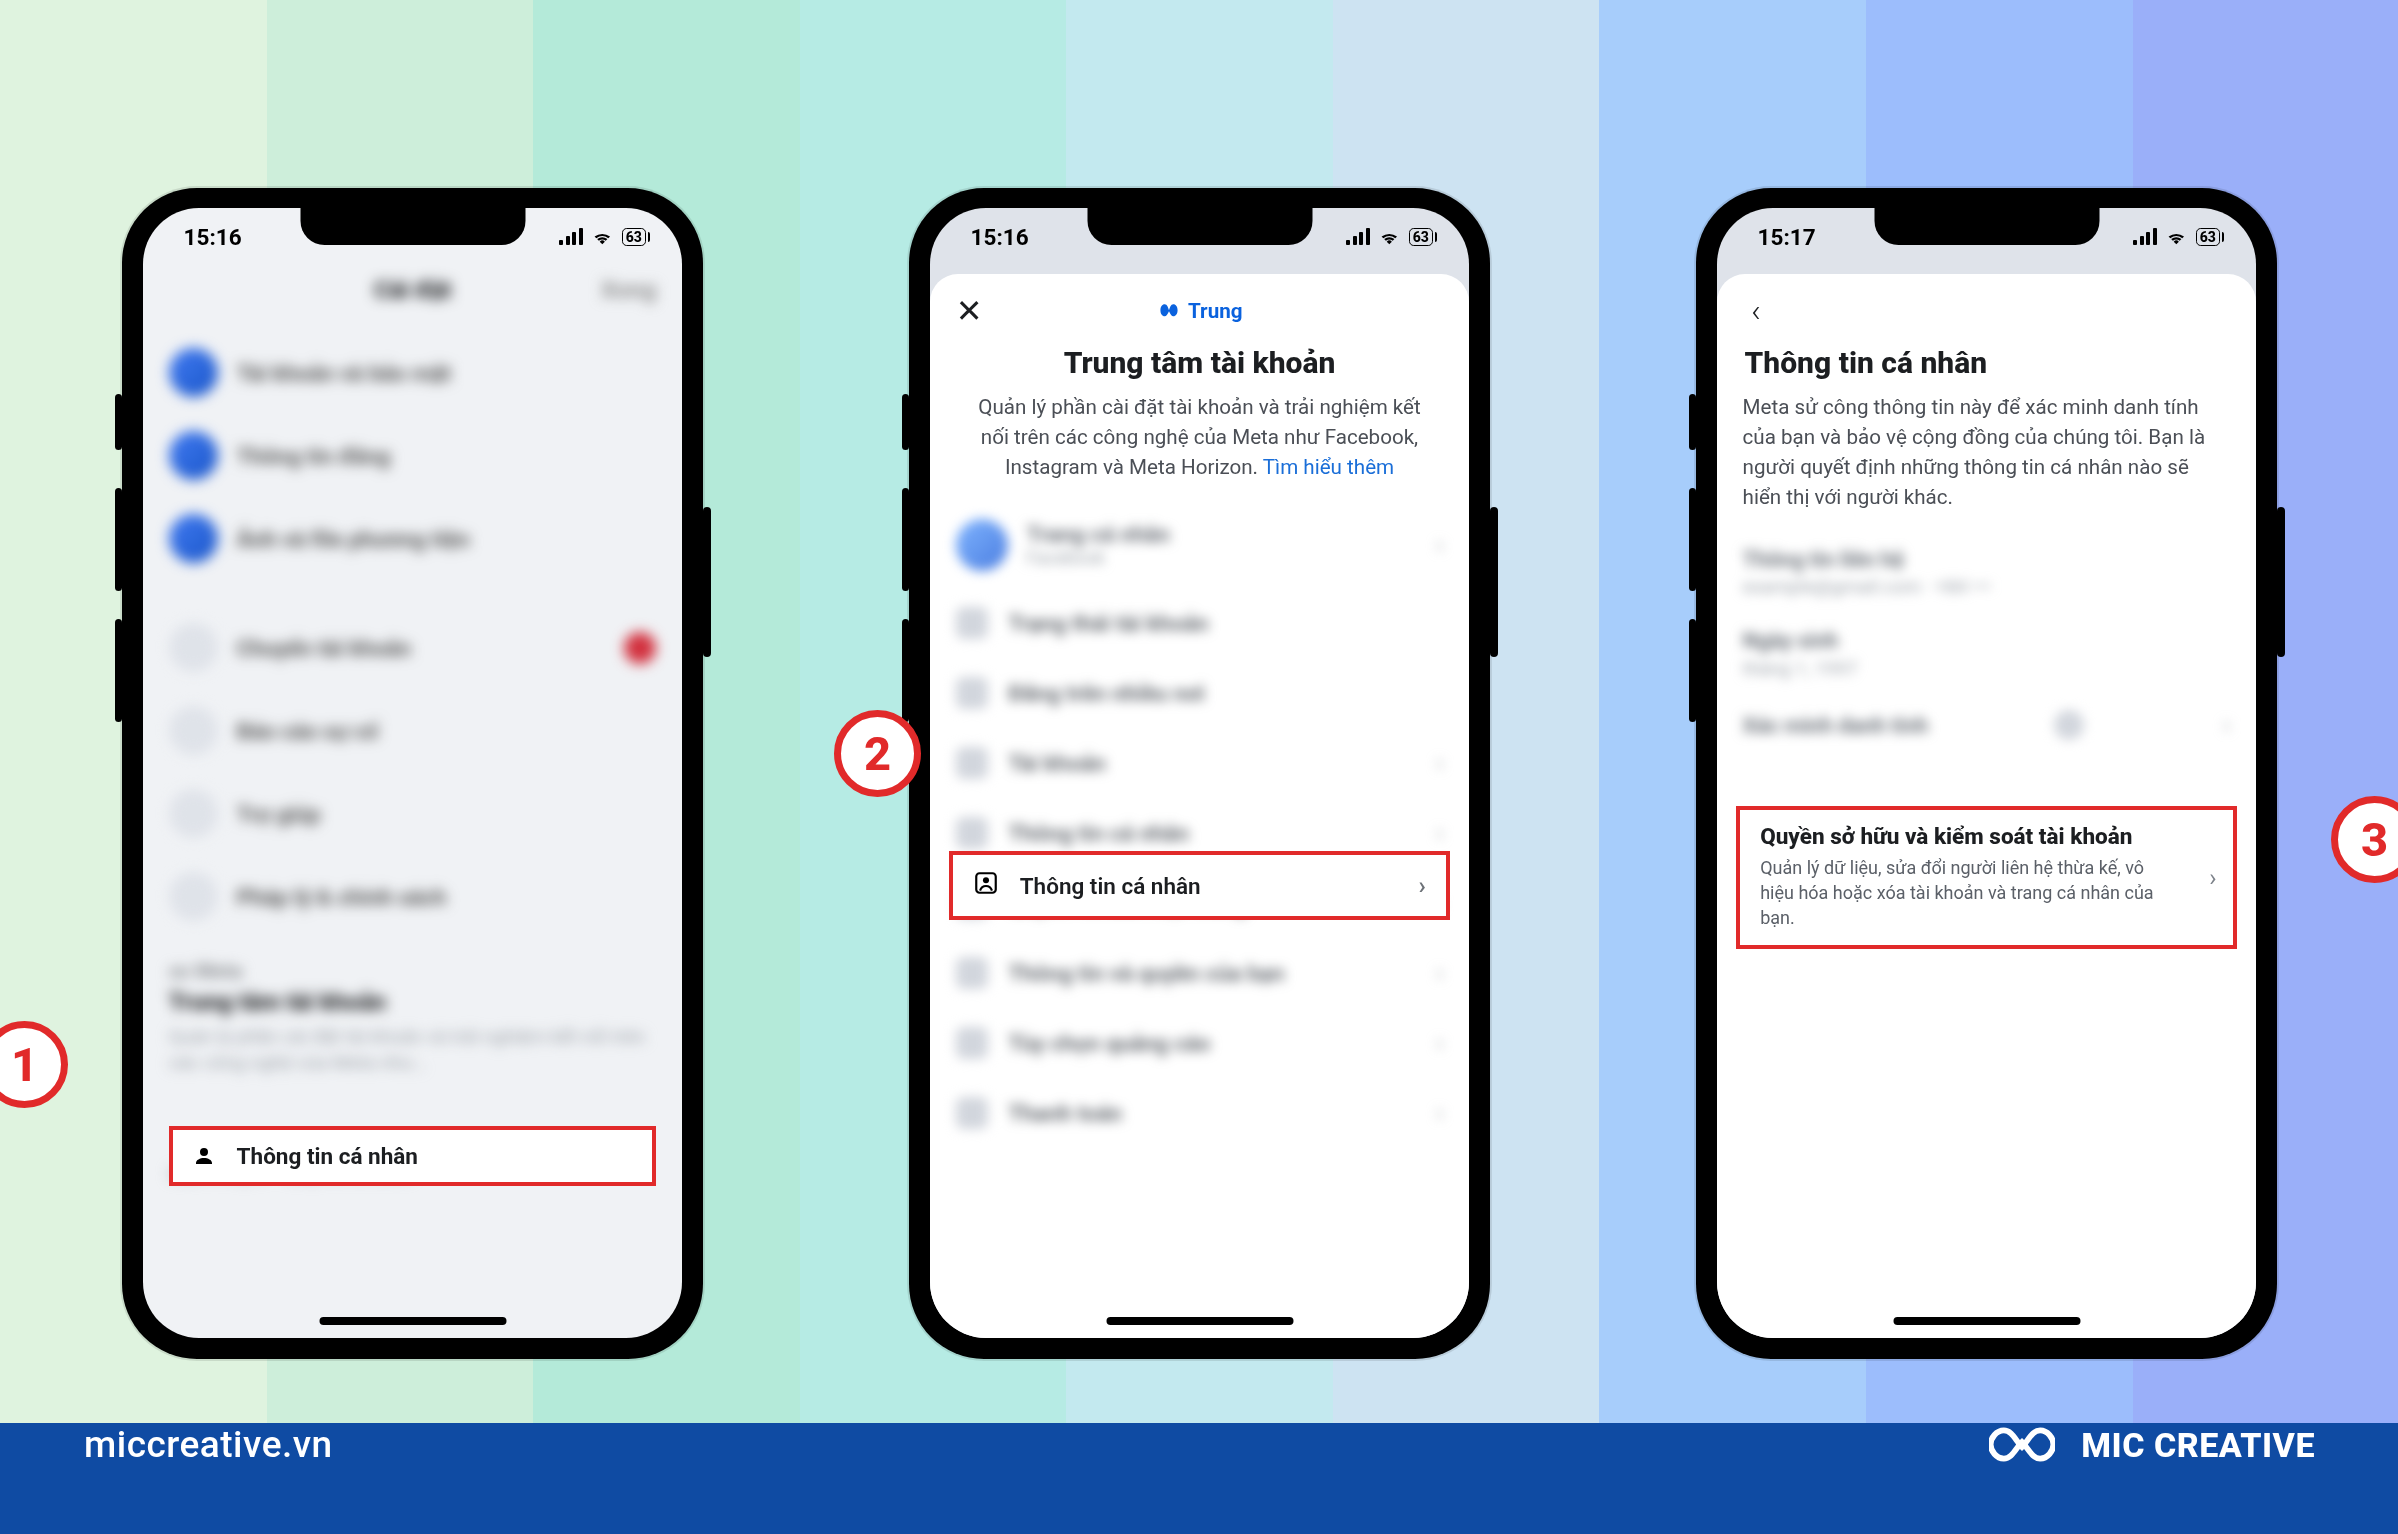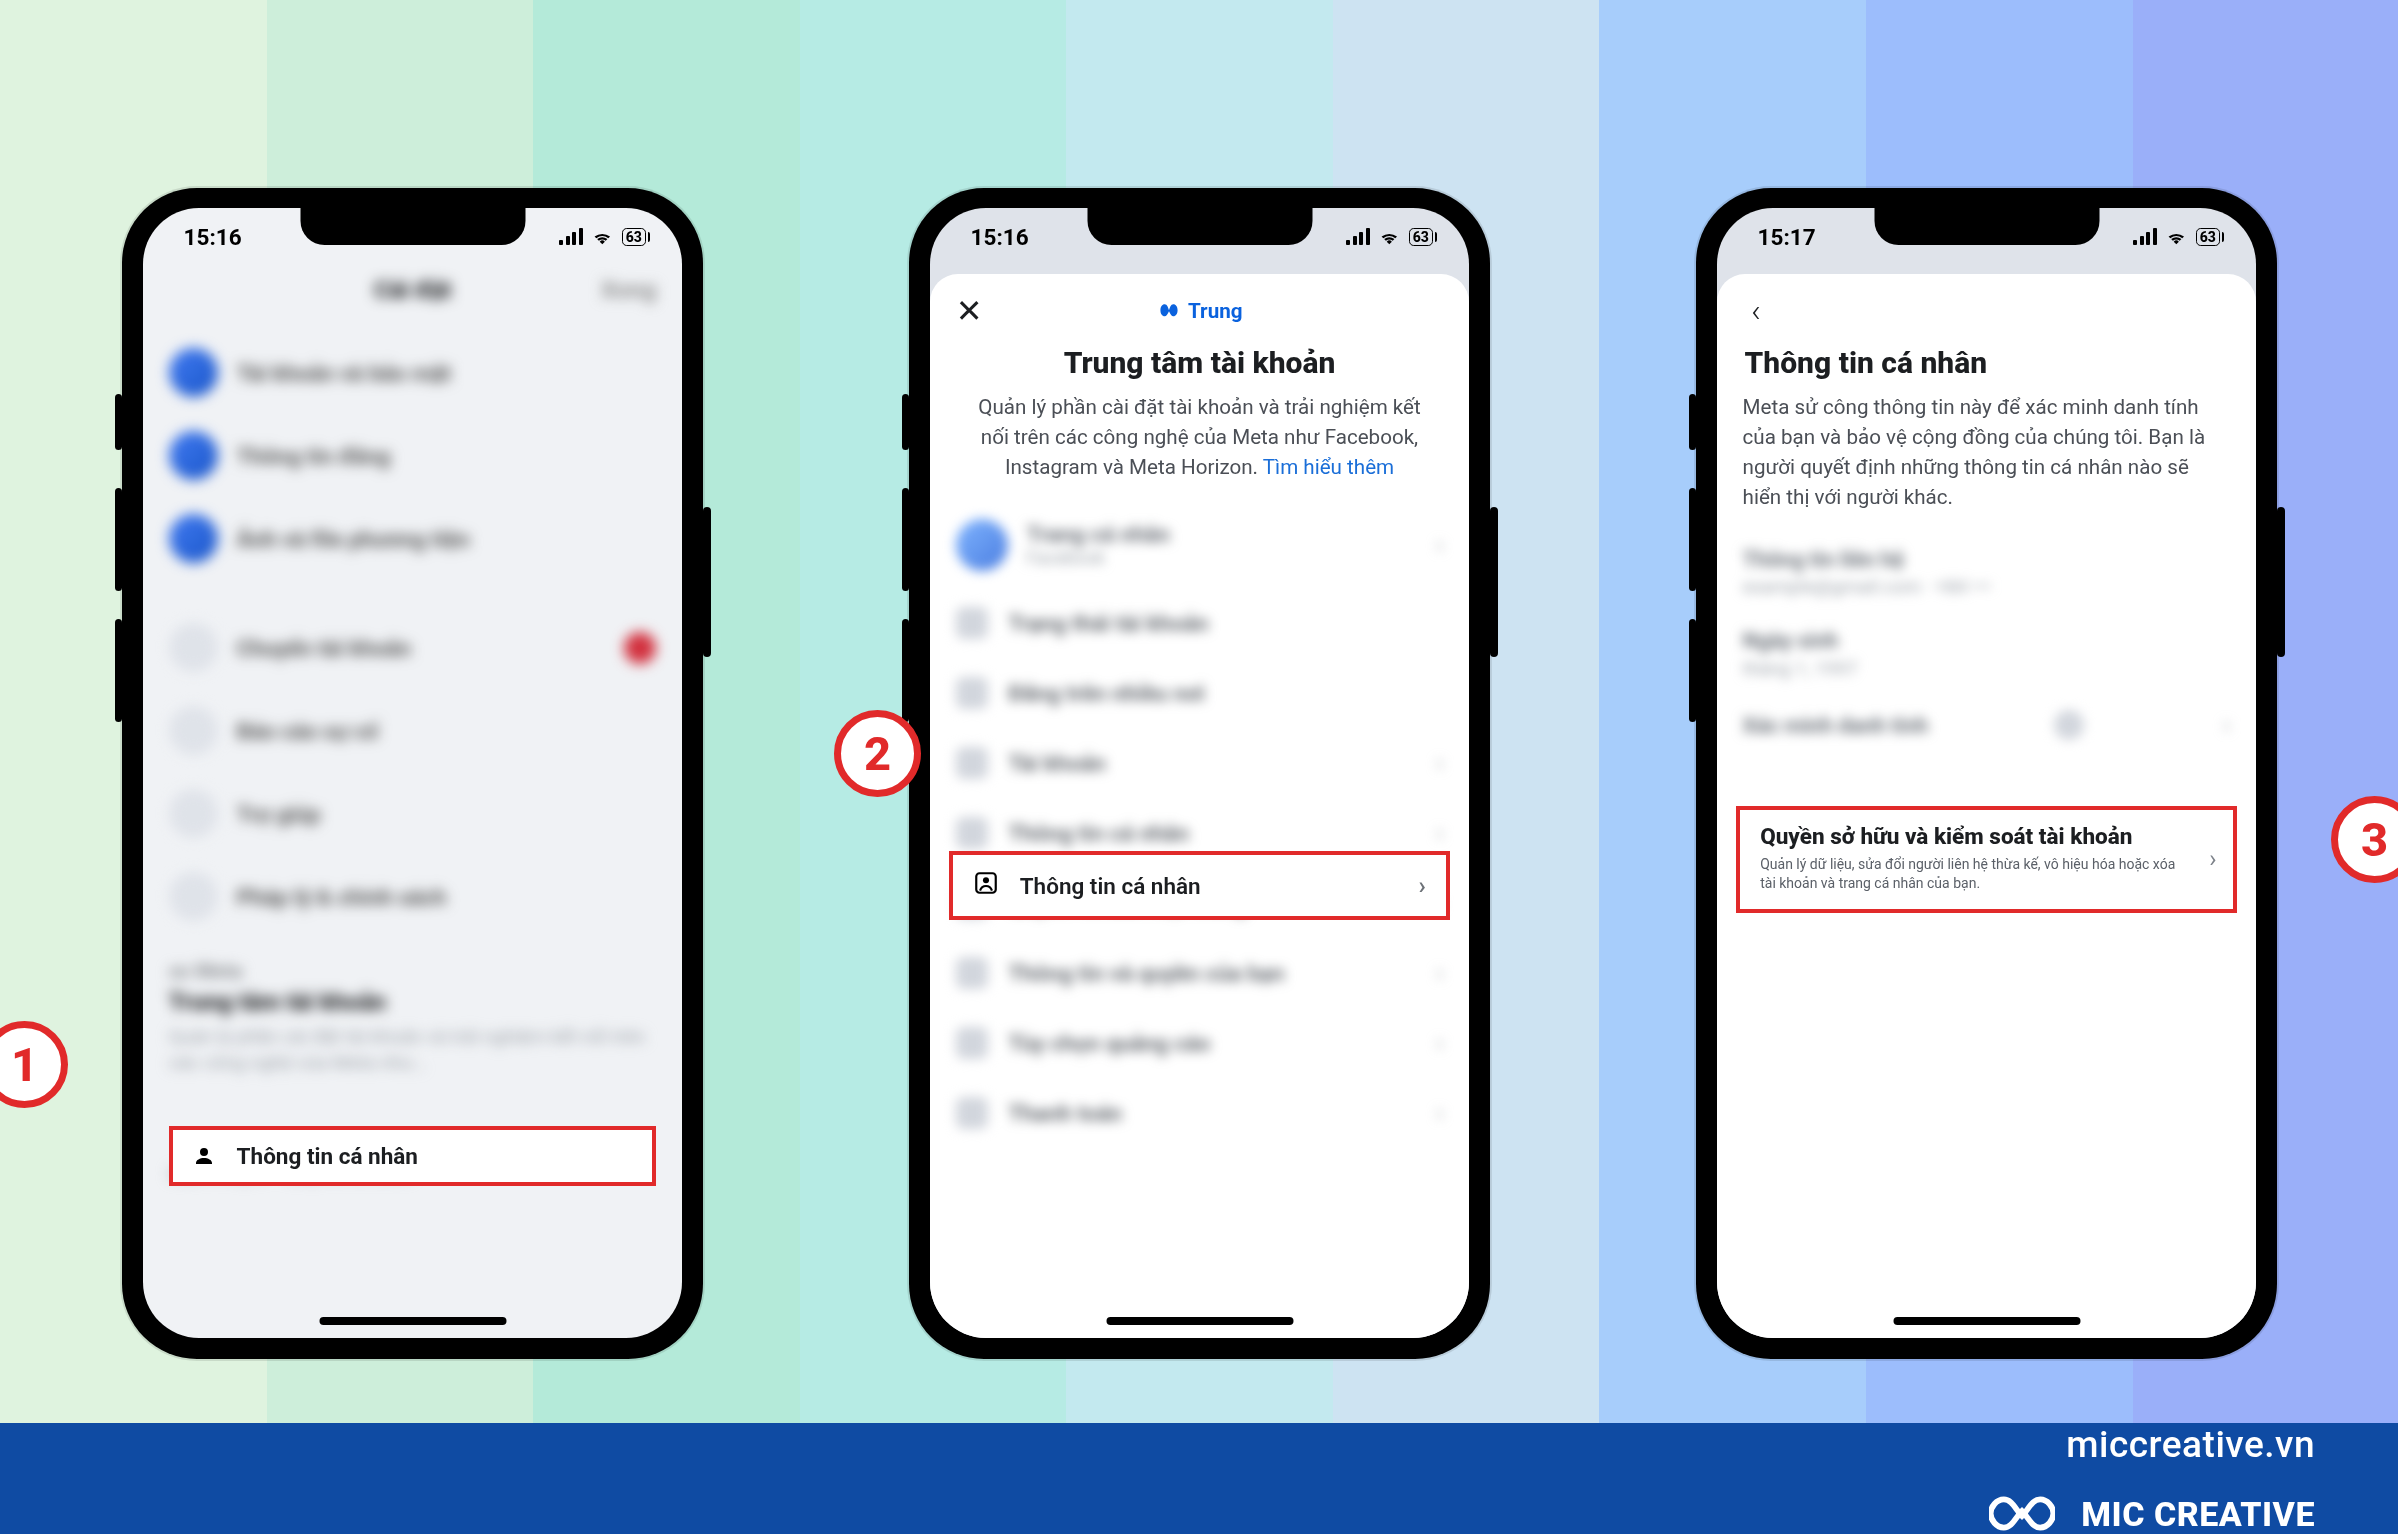--- a/index.html
+++ b/index.html
@@ -30,24 +30,23 @@
   .phones-row{
     position:relative;z-index:1;
     flex:1;
     display:flex;align-items:center;justify-content:center;gap:206px;
     padding:75px 169px 0 169px;
   }
 
   .footer{
     position:relative;z-index:1;
     height:112px;background:#0f4ba3;
-    display:flex;align-items:flex-end;justify-content:space-between;
+    display:flex;align-items:flex-start;justify-content:space-between;
     padding:0 84px;color:#fff;font-size:37px;font-weight:500;
     letter-spacing:0.5px;
-    flex-direction:column;
   }
   .footer-right{display:flex;align-items:center;gap:26px;font-weight:800;font-size:34px;}
   .footer-logo{width:66px;height:43px;display:flex;align-items:center;justify-content:center;}
 
   
   .phone-wrap{position:relative;}
   .step-badge{
     position:absolute;width:73px;height:73px;border-radius:936px;
     border:7.5px solid var(--hl);background:#fff;
     display:flex;align-items:center;justify-content:center;
@@ -163,21 +162,21 @@
   .li3 .val{font-size:19px;color:#9aa0a8;margin-top:3.7px;}
   .li3.row3{display:flex;align-items:center;}
   .li3.row3 .chev{margin-left:auto;}
   .li3.row3 .ico3{margin-left:auto;width:30px;height:30px;border-radius:936px;background:#d2d6dd;margin-right:13px;}
 
   .hl-card{
     position:absolute;left:19px;right:19px;border:4.7px solid var(--hl);
     background:#fff;padding:13px 52px 15px 20.6px;box-sizing:border-box;z-index:4;
   }
   .hl-card .t{font-weight:800;font-size:22.5px;}
-  .hl-card .d{font-size:14px;color:#5b6068;margin-top:5.6px;line-height:1.4;}
+  .hl-card .d{font-size:18px;color:#5b6068;margin-top:5.6px;line-height:1.4;}
   .hl-card .chev{position:absolute;right:17px;top:50%;transform:translateY(-50%);color:#7d828a;font-size:24px;}
 
 </style>
 </head>
 <body>
 
 <div class="stage">
 
   <div class="bg">
     <div style="background: rgb(223, 243, 223);"></div>

